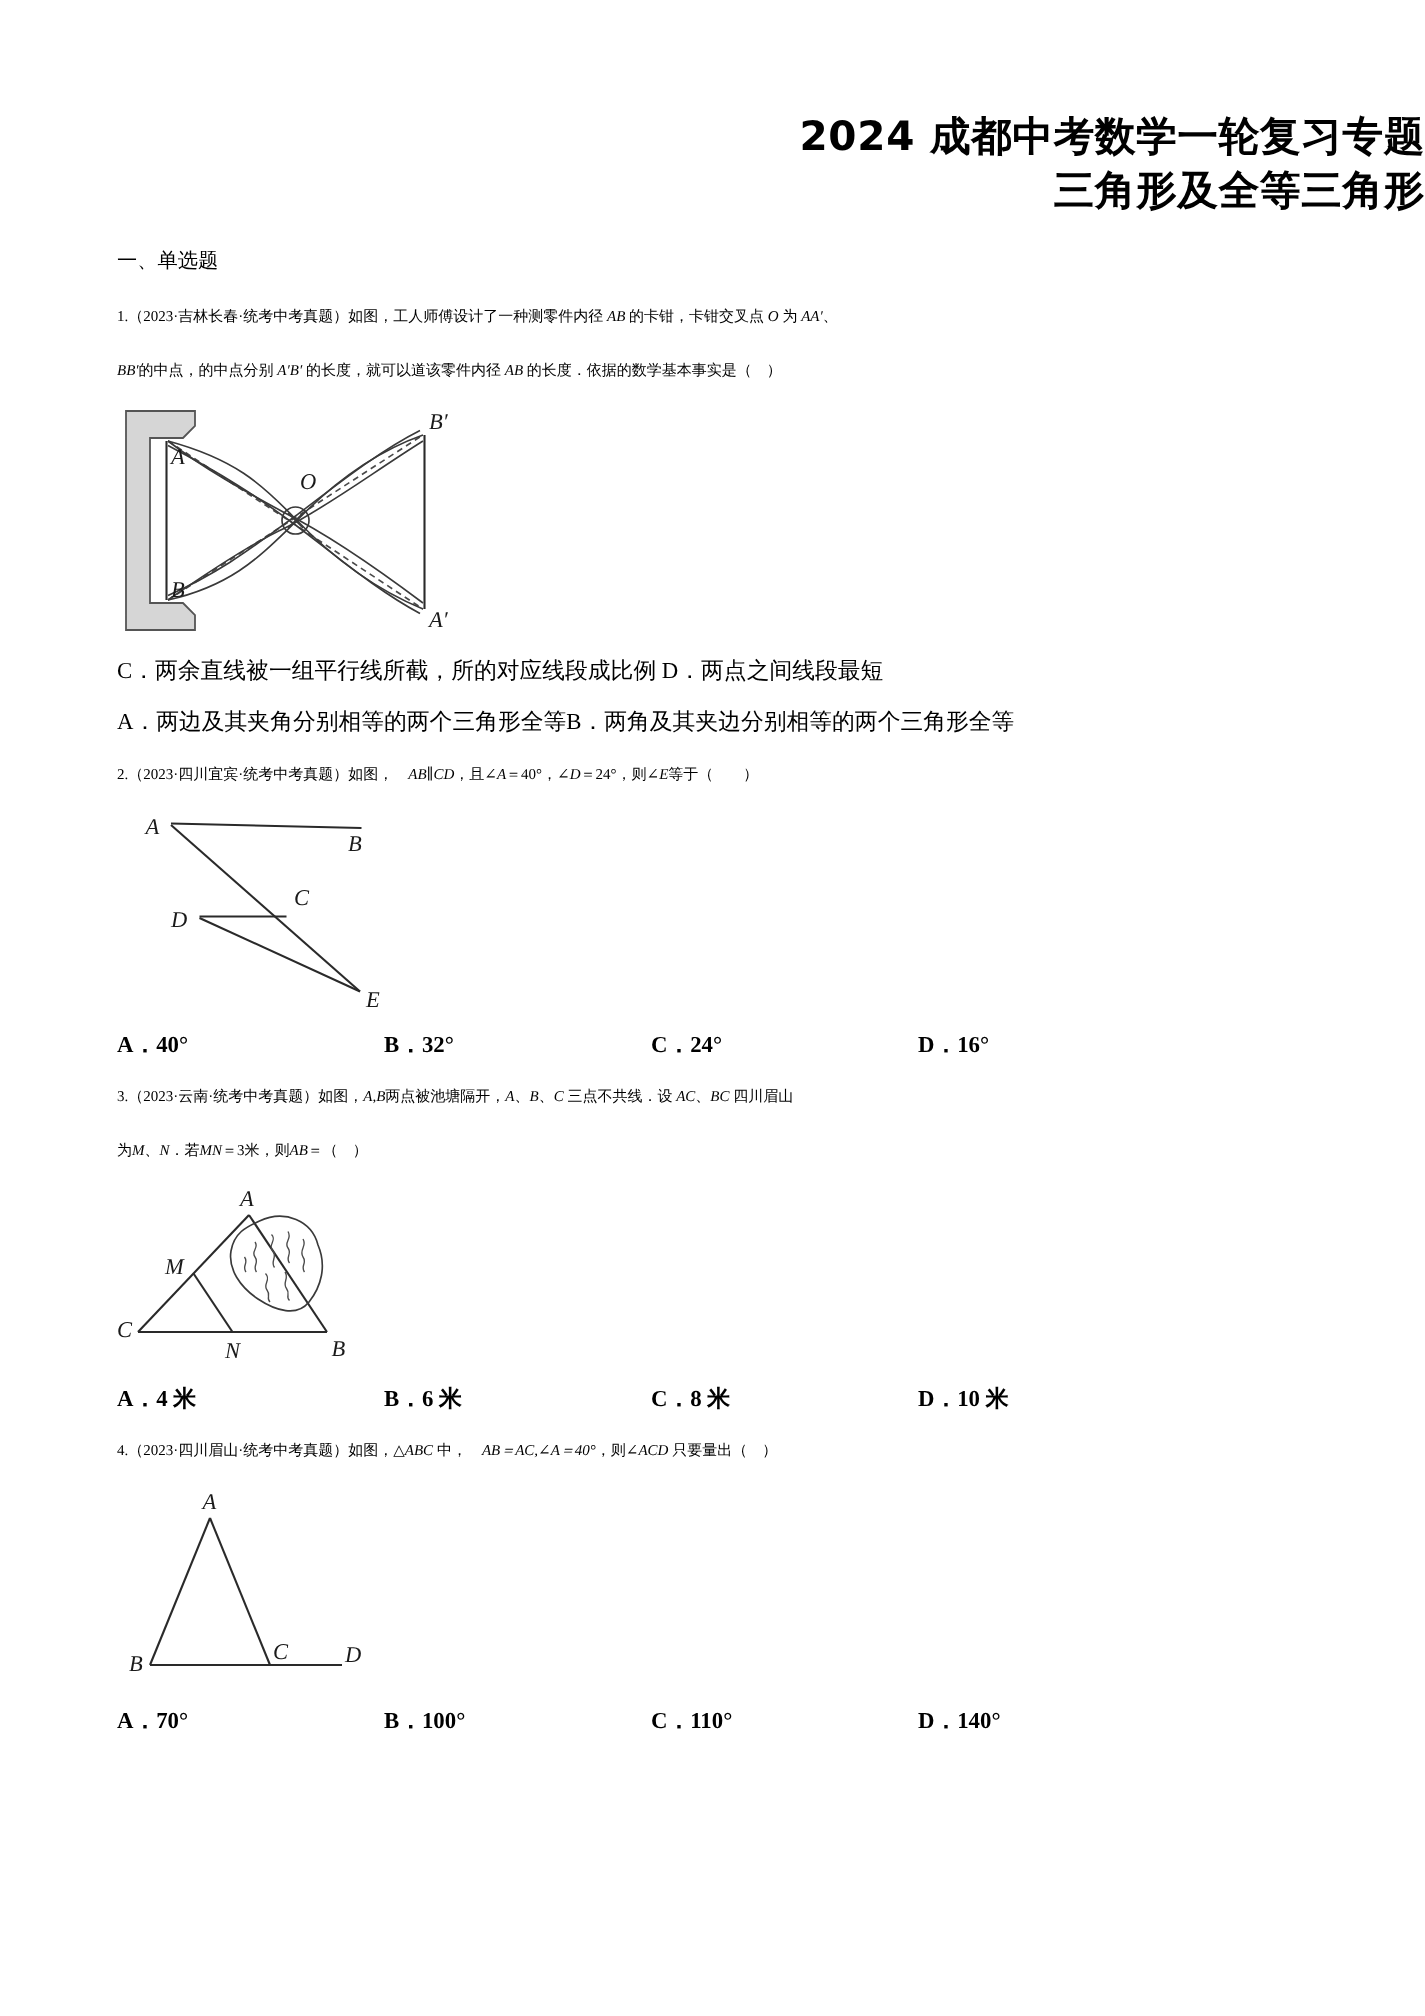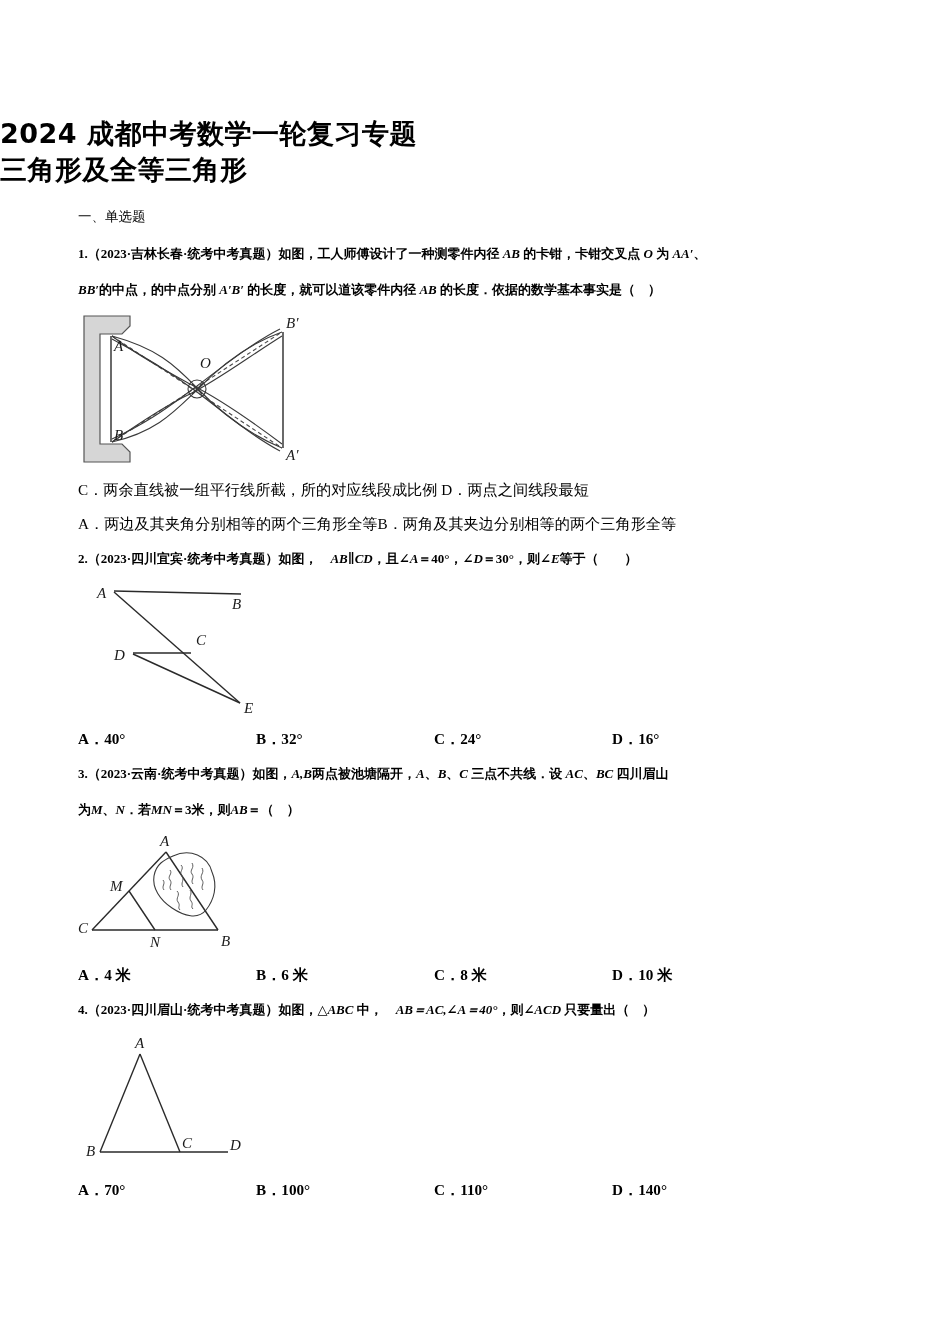--- a/index.html
+++ b/index.html
@@ -16,22 +16,22 @@
     overflow: hidden;
   }
   .page {
     position: relative;
     width: 950px;
     height: 1344px;
     padding: 0;
     box-sizing: border-box;
   }
   .title-block {
-    text-align: left;
-    margin-top: 116px;
+    text-align: right;
+    margin-top: 74px;
     margin-bottom: 0;
   }
   .title-line {
     font-family: "DejaVu Sans", "Liberation Sans", sans-serif;
     font-weight: bold;
     font-size: 27px;
     line-height: 36px;
     letter-spacing: 0.5px;
     color: #000;
   }
@@ -41,24 +41,23 @@
     margin-top: 18px;
   }
   .section-head {
     font-family: "DejaVu Sans", "Liberation Sans", sans-serif;
     font-weight: normal;
     font-size: 13.5px;
     line-height: 20px;
     margin-bottom: 10px;
   }
   .qline {
-    font-size: 13px;
+    font-size: 10px;
     line-height: 36px;
     white-space: nowrap;
-    font-weight: bold;
   }
   .it {
     font-style: italic;
     font-family: "Liberation Serif", "DejaVu Serif", serif;
   }
   .opts {
     font-size: 15.2px;
     line-height: 34px;
     margin-top: 6px;
   }
@@ -163,21 +162,21 @@
         </svg>
       </div>
 
       <div class="opts">
         <div class="opts-flow">C．两余直线被一组平行线所截，所的对应线段成比例 D．两点之间线段最短</div>
         <div class="opts-flow">A．两边及其夹角分别相等的两个三角形全等B．两角及其夹边分别相等的两个三角形全等</div>
       </div>
     </div>
 
     <div>
-      <div class="qline"><span>2.（2023·四川宜宾·统考中考真题）如图，　</span><span class="it">AB∥CD</span><span>，且∠</span><span class="it">A</span><span>＝40°，∠</span><span class="it">D</span><span>＝30°，则∠</span><span class="it">E</span><span>等于（　　）</span></div>
+      <div class="qline"><span>2.（2023·四川宜宾·统考中考真题）如图，　</span><span class="it">AB∥CD</span><span>，且∠</span><span class="it">A</span><span>＝40°，∠</span><span class="it">D</span><span>＝24°，则∠</span><span class="it">E</span><span>等于（　　）</span></div>
 
       <div class="fig">
         <svg width="230" height="135" viewBox="0 0 230 135">
 
           <line class="stroke" x1="36" y1="10" x2="163" y2="13"></line>
 
           <line class="stroke" x1="36" y1="11" x2="162" y2="122"></line>
 
           <line class="stroke" x1="55" y1="72" x2="113" y2="72"></line>
 

